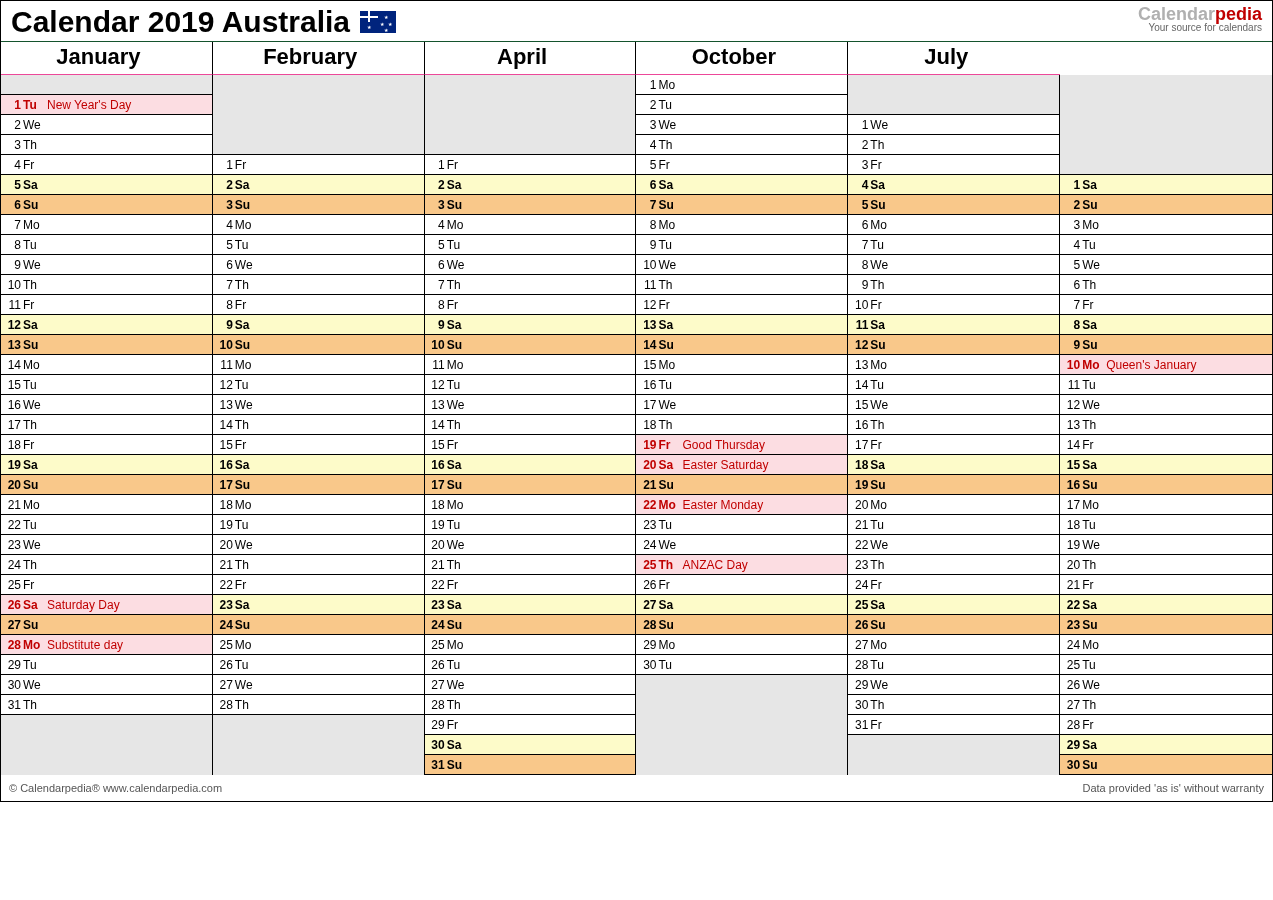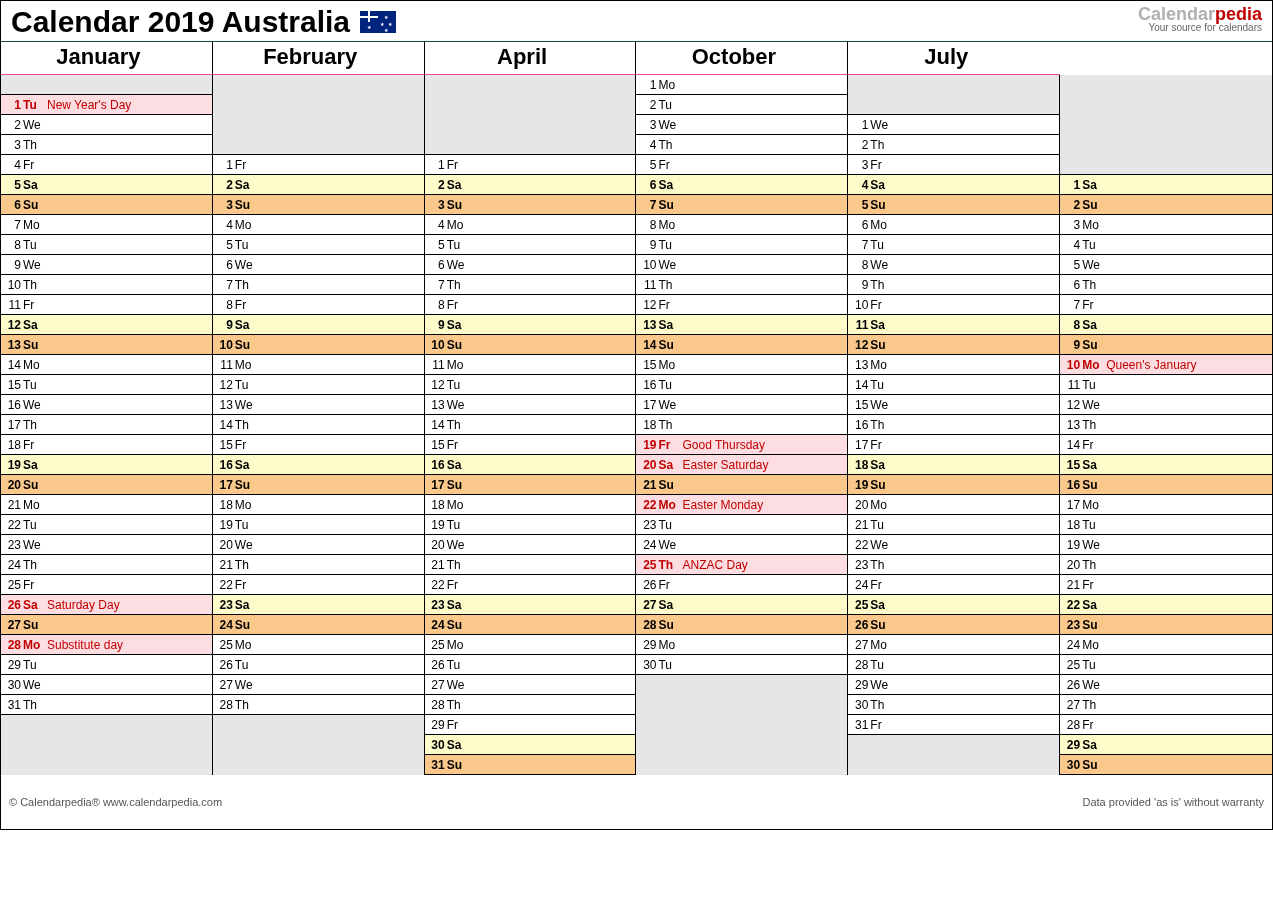--- a/index.html
+++ b/index.html
@@ -121,21 +121,21 @@
   .blank-row {
     height: 20px;
     background: #e6e6e6;
     border-bottom: 1px solid #000;
   }
   .footer {
     display: flex;
     justify-content: space-between;
     font-size: 11px;
     color: #555;
-    padding: 21px 8px;
+    padding: 7px 8px;
   }
 </style>
 </head>
 <body>
 
 <div class="sheet">
   <div class="title-row">
     <div class="title-left">
       <span class="page-title">Calendar 2019 Australia</span>
       <span class="flag">

